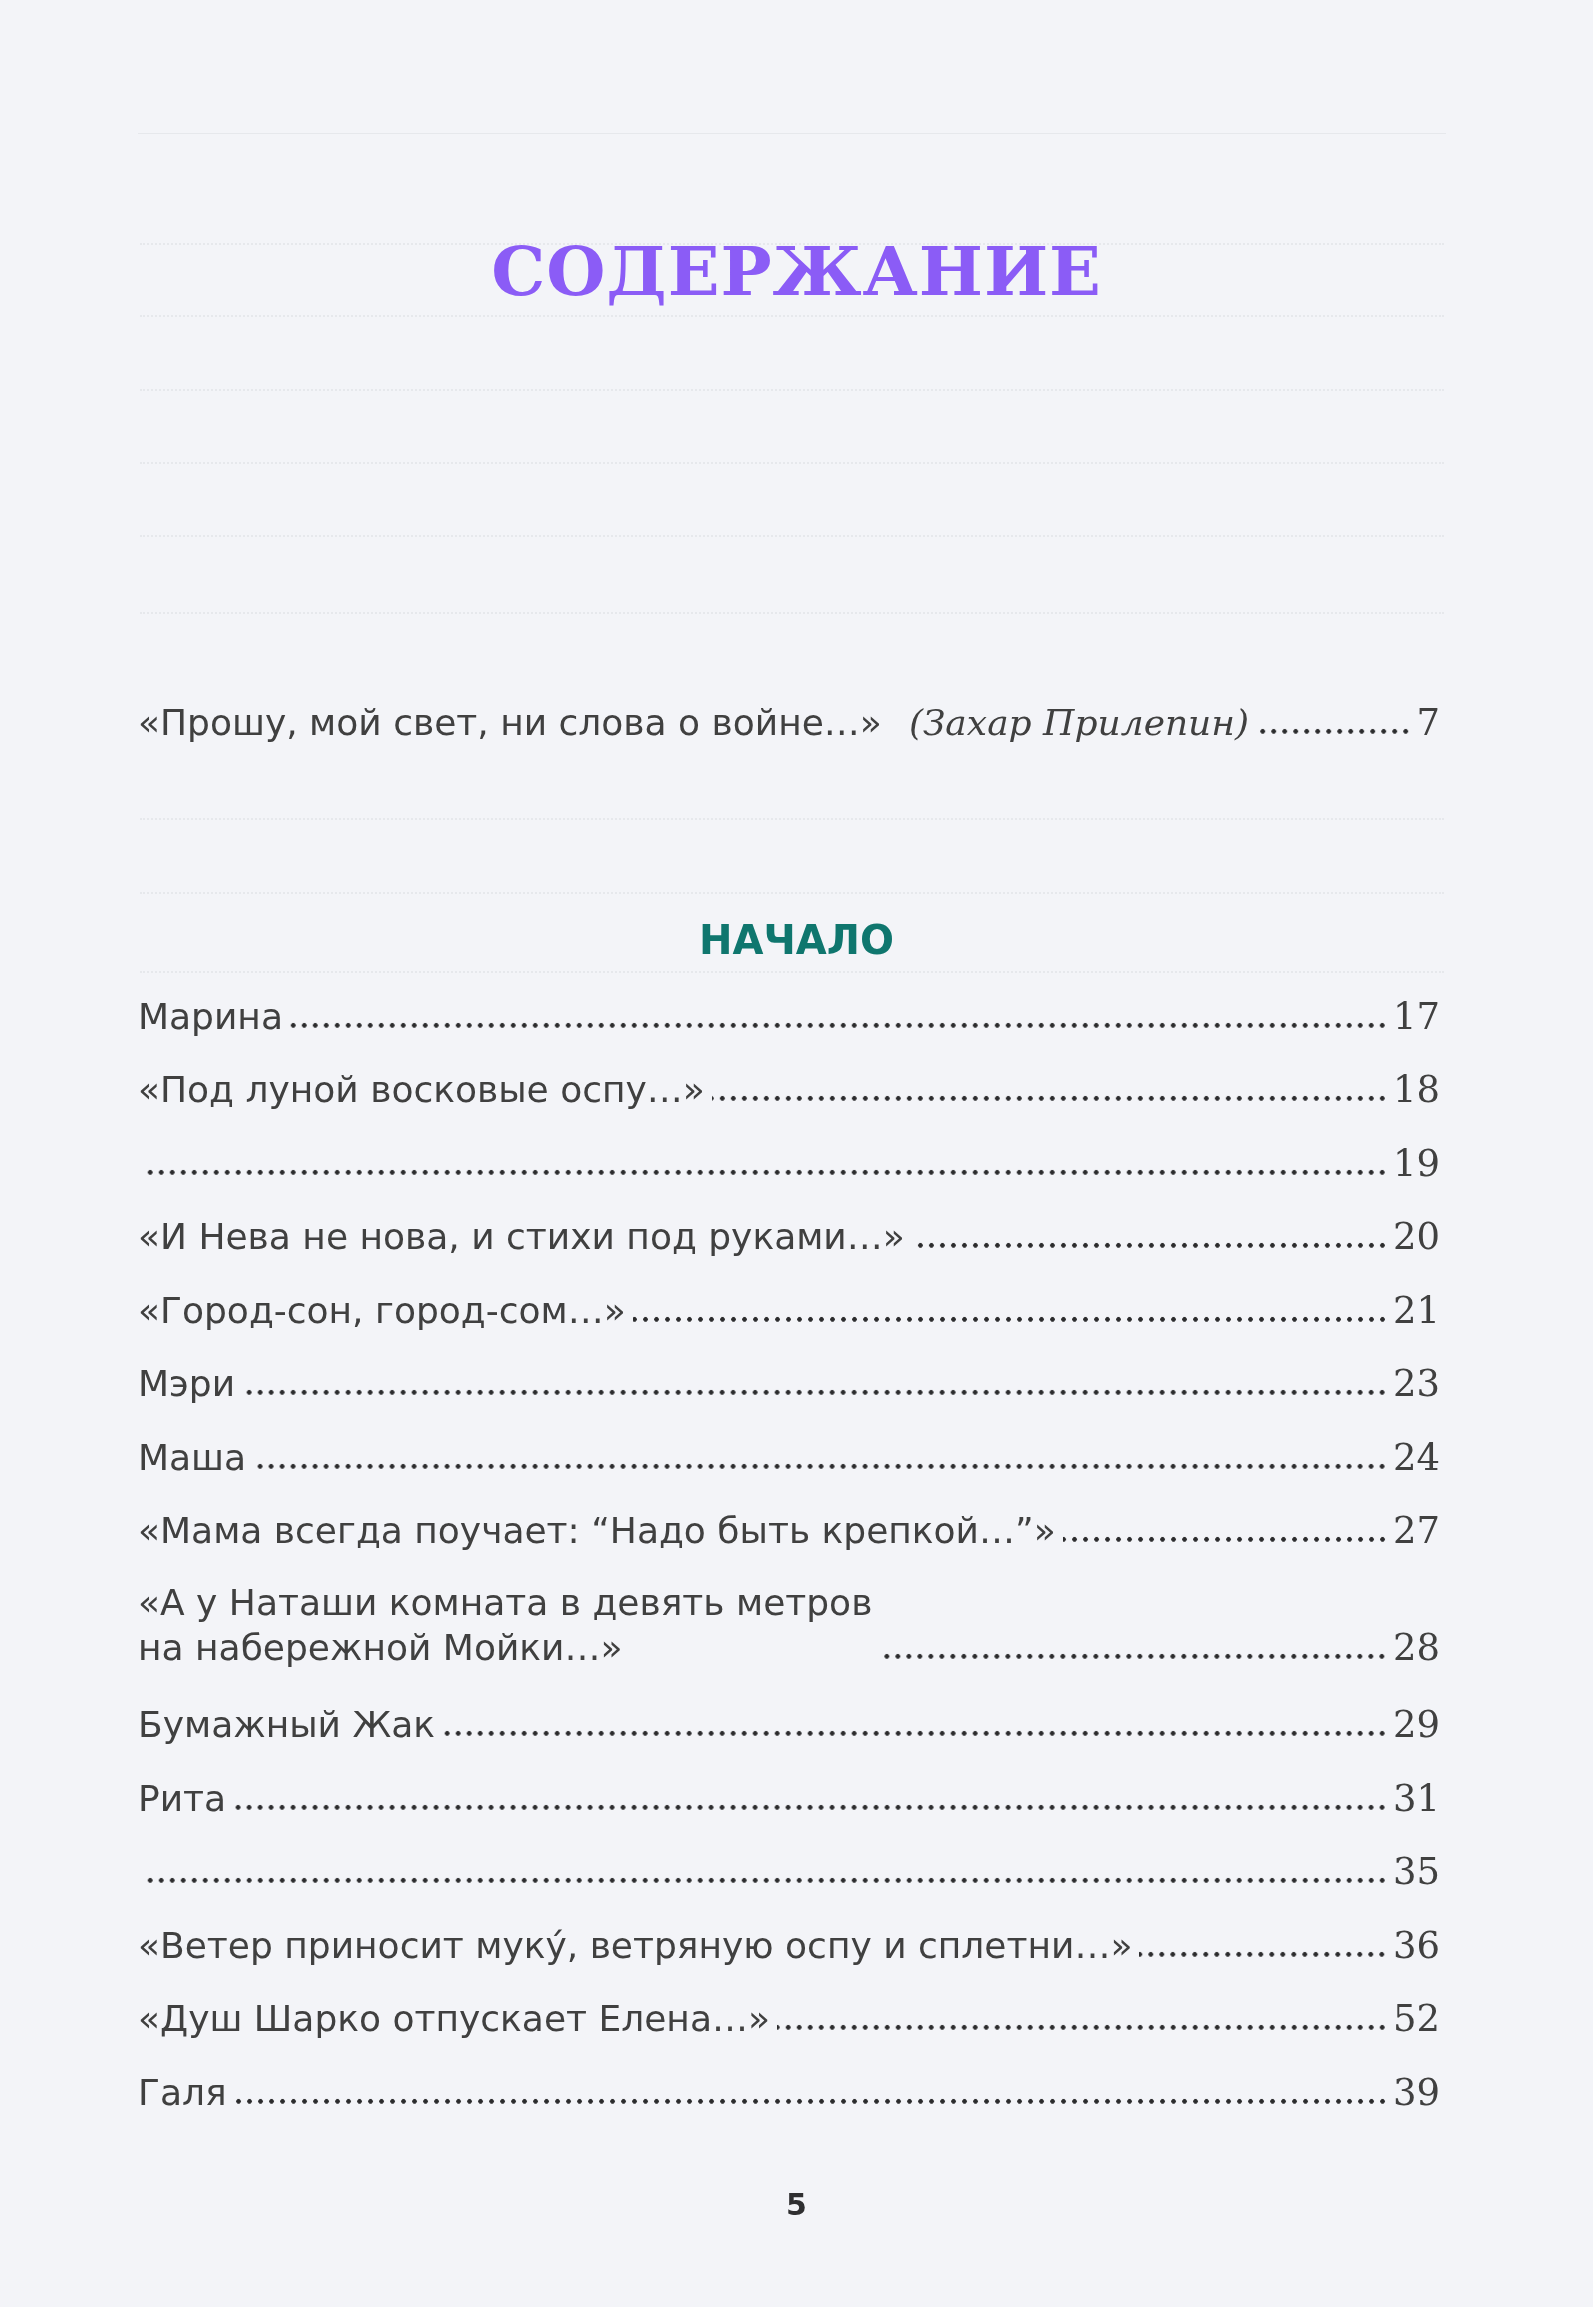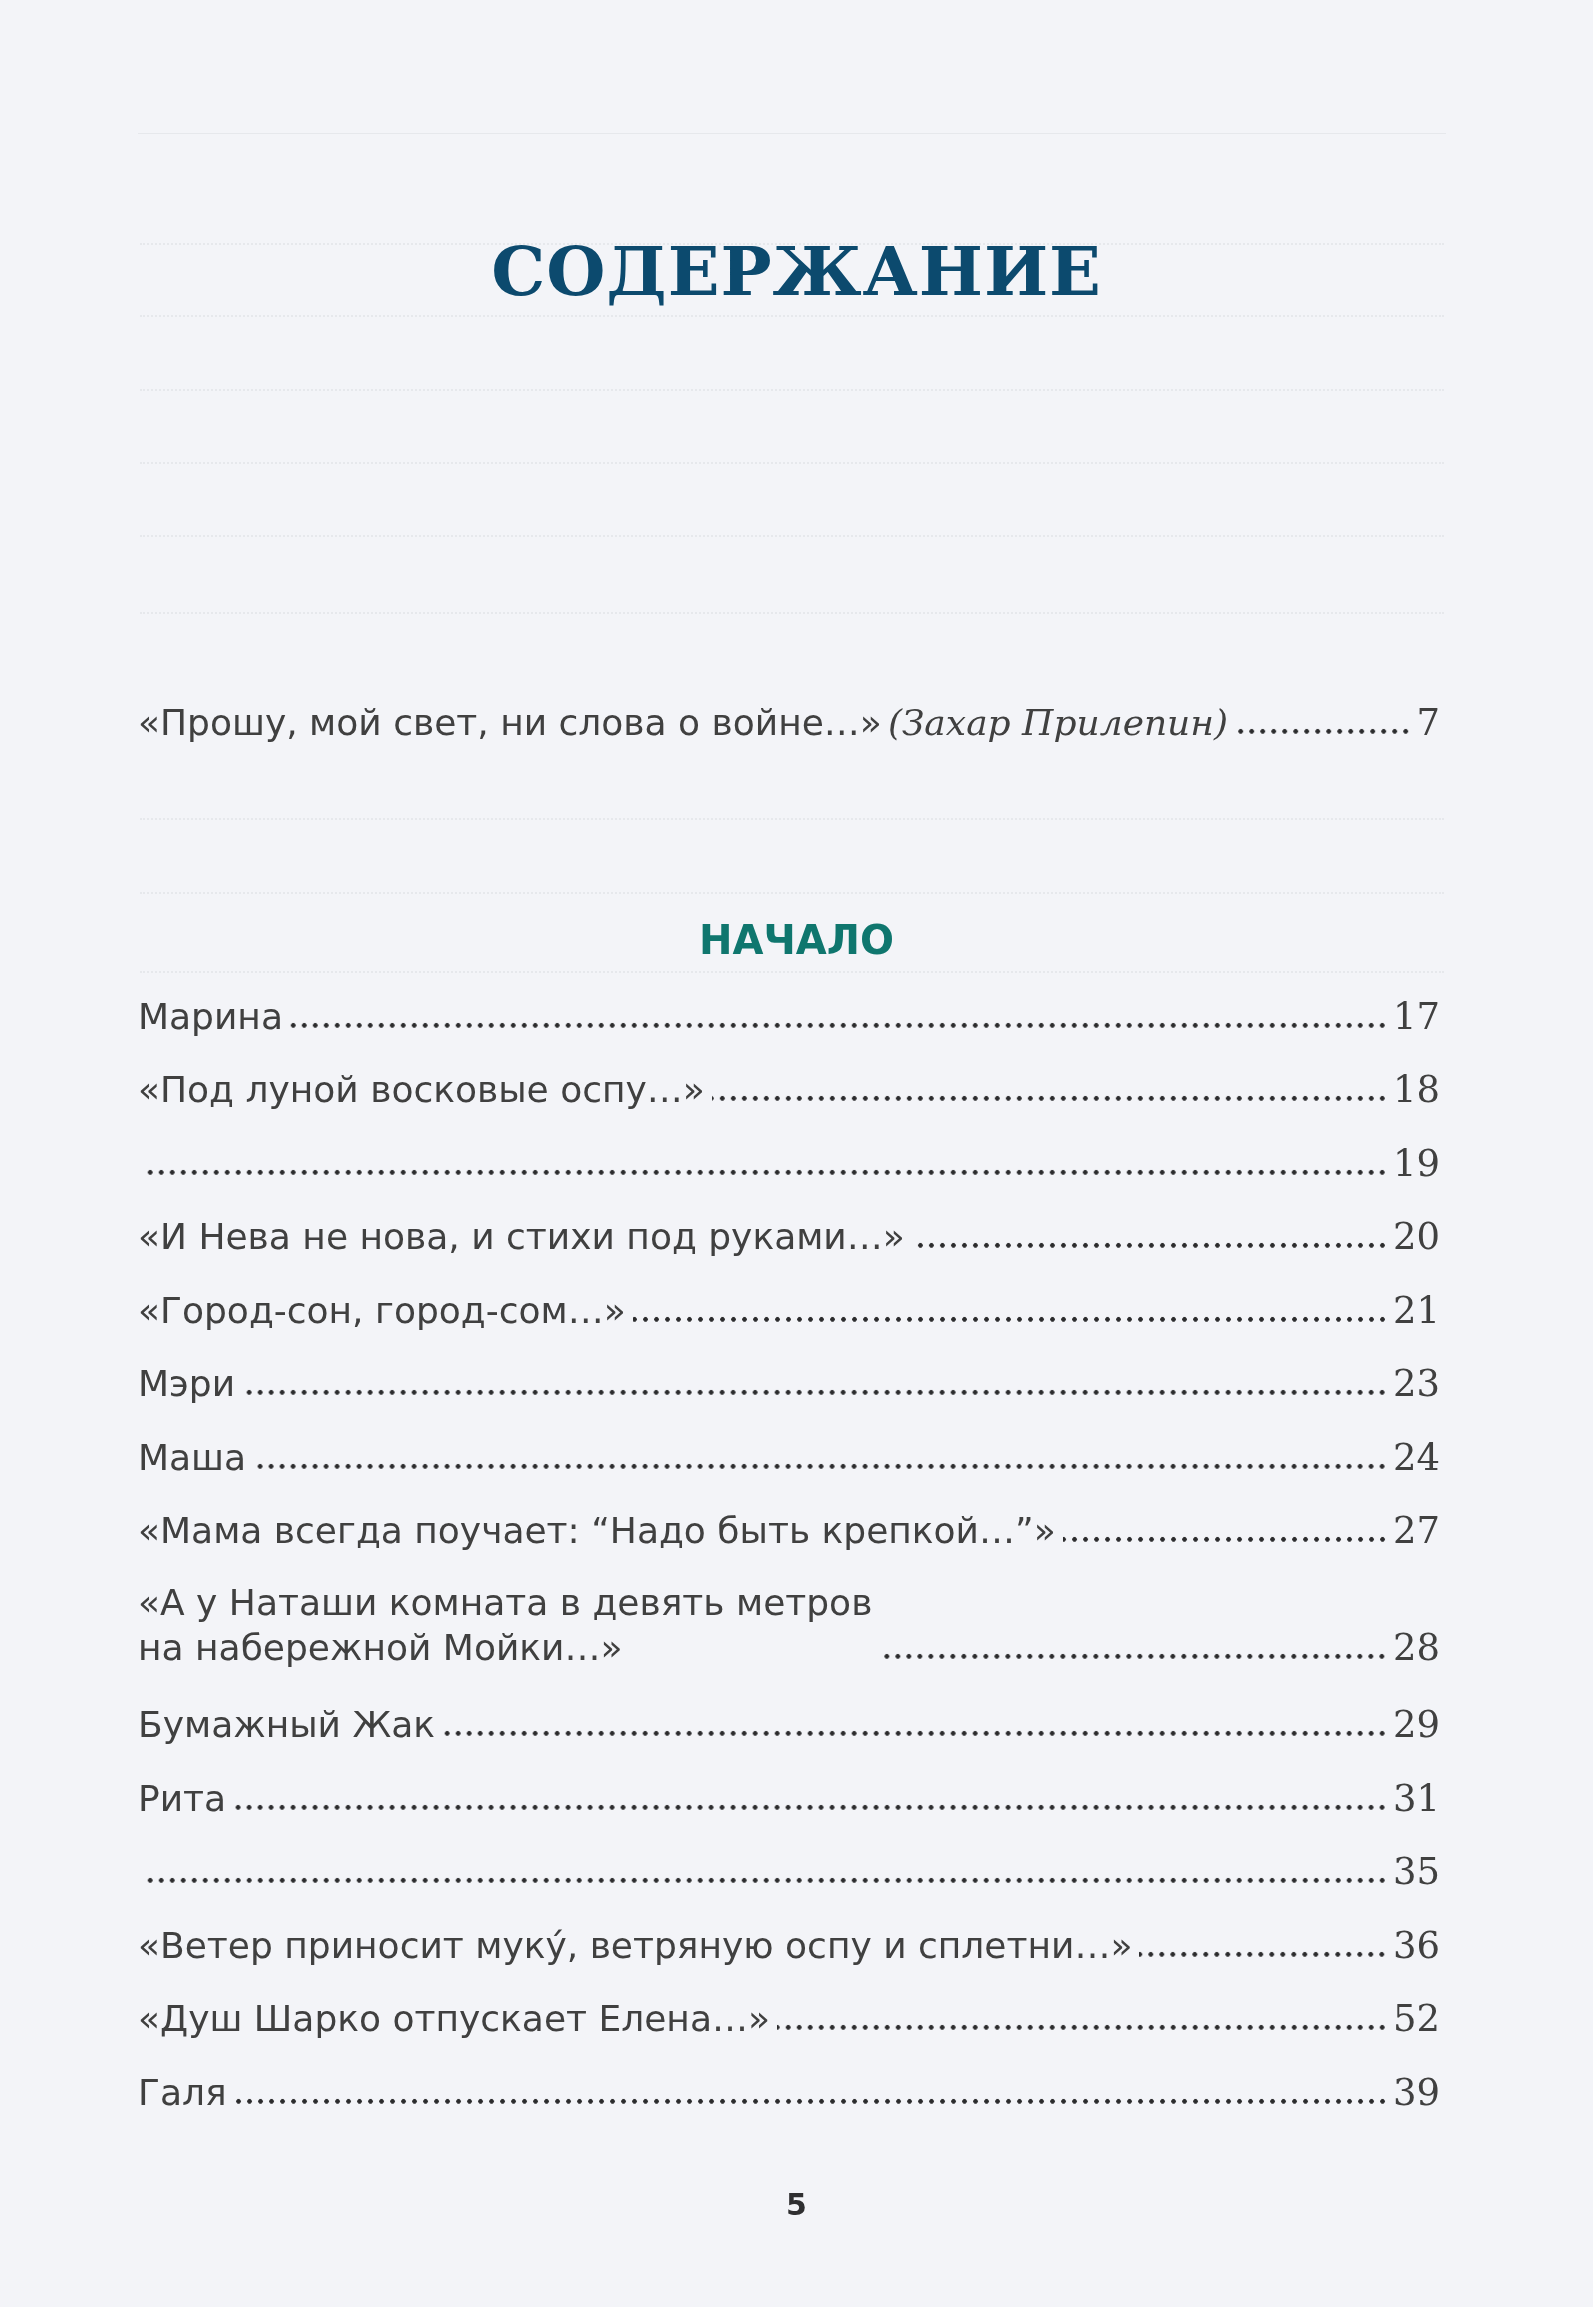--- a/index.html
+++ b/index.html
@@ -15,33 +15,33 @@
   }
   .ghost-rule {
     position: absolute; left: 138px; width: 1308px; top: 133px;
     border-top: 1.7px solid rgba(120,125,140,0.10);
   }
   .title {
     position: absolute; left: 0; right: 0; top: 185px;
     text-align: center;
     font-family: "DejaVu Serif", serif;
     font-weight: bold; font-size: 68px; letter-spacing: 0.9px;
-    color: #0c4a6e;
+    color: #8b5cf6;
   }
   .entry {
     position: absolute; left: 138px; width: 1302px;
     display: flex; align-items: flex-end;
     font-family: "DejaVu Sans", sans-serif;
     font-size: 36px; line-height: 45px;
     color: #404040;
   }
   .entry .label { white-space: pre-line; flex: 0 0 auto; }
   .entry .author {
     font-family: "DejaVu Serif", serif; font-style: italic;
-    margin-left: 6px; white-space: nowrap;
+    margin-left: 27px; white-space: nowrap;
   }
   .entry .leader {
     flex: 1 1 auto; overflow: hidden; white-space: nowrap;
     margin: 0 5.2px 9.6px 7px; height: 8.7px;
     background-image: radial-gradient(circle, #2b2b2d 2.1px, transparent 2.4px);
     background-size: 11px 8.7px; background-repeat: repeat-x;
     background-position: right center;
   }
   .entry .page {
     flex: 0 0 auto;

